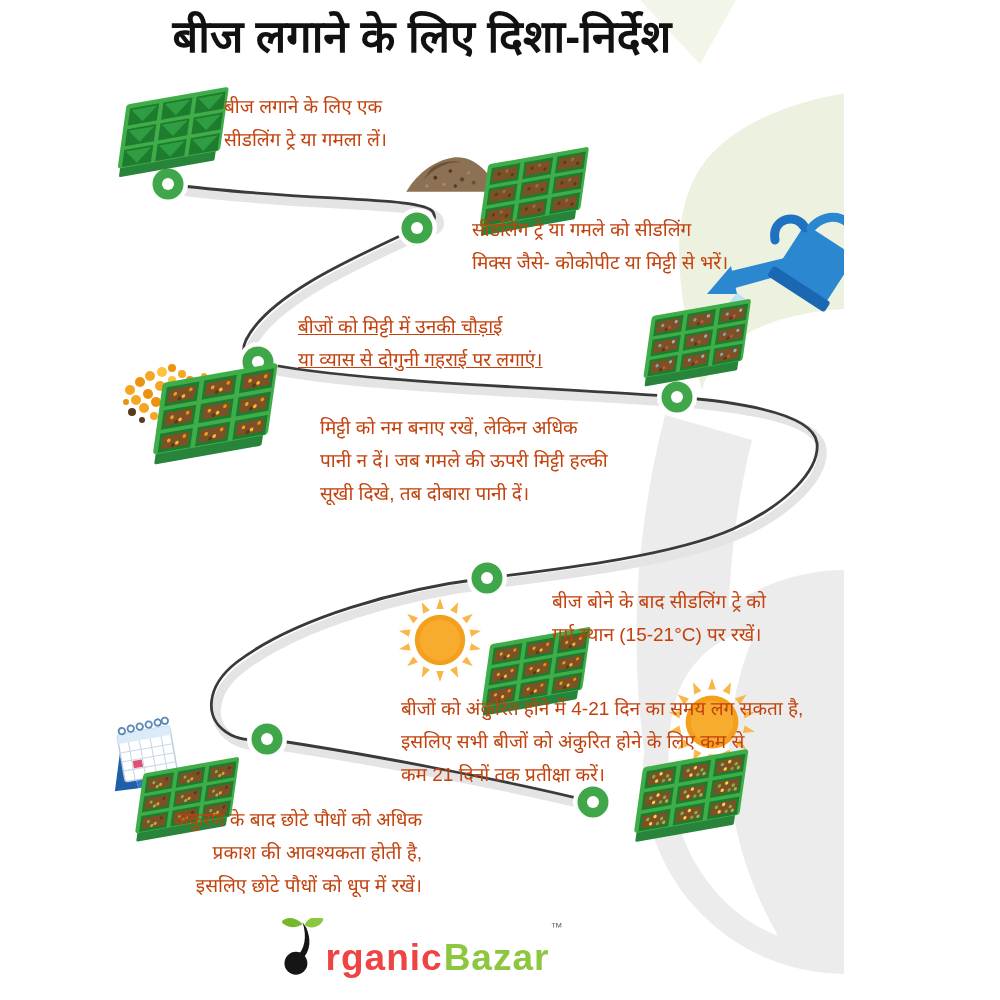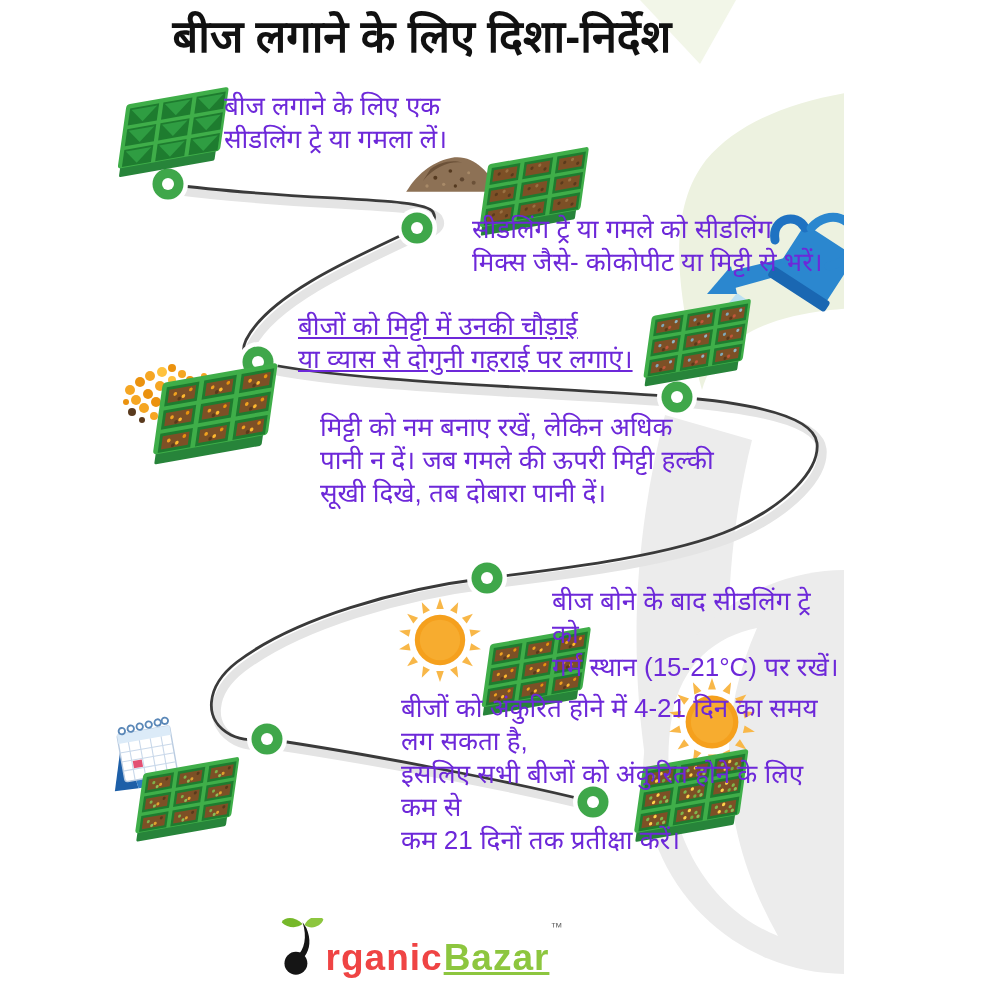--- a/index.html
+++ b/index.html
@@ -7,22 +7,22 @@
     position:relative;width:844px;height:1000px;overflow:hidden;background:#ffffff;
     font-family:"Liberation Sans","DejaVu Sans",sans-serif;color:#151515;
   }
   .layer{position:absolute;left:0;top:0;width:1000px;height:1000px;}
   .bg{z-index:1;} .pathlayer{z-index:2;}
   .title{
     position:absolute;left:0;right:0;top:4px;margin:0;text-align:center;z-index:6;
     font-size:45px;font-weight:800;letter-spacing:0px;color:#111;
   }
   .txt{
-    position:absolute;z-index:6;margin:0;font-size:26px;line-height:33px;
-    white-space:pre-line;color:#6d28d9;font-weight:500;
+    position:absolute;z-index:6;margin:0;font-size:19px;line-height:33px;
+    white-space:pre-line;color:#c2410c;font-weight:500;
   }
   .s1{left:224px;top:90px;}
   .s2{left:441px;top:213px;margin-left:31px;}
   .s3{left:298px;top:310px;text-decoration:underline;}
   .s4{left:320px;top:411px;}
   .s5{left:552px;top:585px;}
   .s6{left:401px;top:692px;}
   .s7{right:422px;top:803px;text-align:right;}
   .icon,.tray{position:absolute;z-index:5;}
   .icon svg,.tray svg{display:block;width:100%;height:auto;}
@@ -38,21 +38,21 @@
   .sun2{left:668px;top:678px;width:88px;}
   .tray6{left:624px;top:748px;width:134px;}
   .calendar{left:96px;top:714px;width:92px;}
   .tray7{left:126px;top:756px;width:122px;}
   .logo{
     position:absolute;z-index:6;left:50%;top:918px;transform:translateX(-50%);
     display:flex;align-items:flex-end;gap:1px;
   }
   .logo .glyph{width:42px;height:58px;margin-right:1px;}
   .logo .lb{font-size:37px;font-weight:600;color:#ef4444;letter-spacing:1px;line-height:1;}
-  .logo .lg{font-size:37px;font-weight:600;color:#8dc63f;letter-spacing:1px;line-height:1;text-decoration:underline;}
+  .logo .lg{font-size:37px;font-weight:600;color:#8dc63f;letter-spacing:1px;line-height:1;}
   .logo .tm{font-size:12px;color:#6a6a6a;align-self:flex-start;margin-top:2px;}
 </style>
 </head>
 <body>
 
 <div class="canvas">
 
   <svg class="layer bg" viewBox="0 0 1000 1000" aria-hidden="true">
     <path d="M640 0 L736 0 L700 64 Z" fill="#f2f6e8"></path>
     <path d="M1000 88 C 880 78 760 96 706 160 C 672 204 670 272 702 390 C 716 342 760 318 830 310 C 900 302 962 312 1000 330 Z" fill="#edf2e0"></path>
@@ -101,20 +101,23 @@
   <p class="txt s3">बीजों को मिट्टी में उनकी चौड़ाई
 या व्यास से दोगुनी गहराई पर लगाएं।</p>
   <p class="txt s4">मिट्टी को नम बनाए रखें, लेकिन अधिक
 पानी न दें।  जब गमले की ऊपरी मिट्टी हल्की
 सूखी दिखे, तब दोबारा पानी दें।</p>
   <p class="txt s5">बीज बोने के बाद सीडलिंग ट्रे को
 गर्म स्थान (15-21°C) पर रखें।</p>
   <p class="txt s6">बीजों को अंकुरित होने में 4-21 दिन का समय लग सकता है,
 इसलिए सभी बीजों को अंकुरित होने के लिए कम से
 कम 21 दिनों तक प्रतीक्षा करें।</p>
+  <p class="txt s7">अंकुरण के बाद छोटे पौधों को अधिक
+प्रकाश की आवश्यकता होती है,
+इसलिए छोटे पौधों को धूप में रखें।</p>
 
   <div class="tray tray1">
       <svg viewBox="0 0 150 110">
     <g transform="translate(30,14) rotate(-10 55 40)">
           <g transform="skewX(-18)">
       <rect x="0" y="64" width="112" height="14" rx="2" fill="#27843a"></rect>
       <rect x="-3" y="-3" width="120" height="71" rx="4" fill="#3fae49"></rect>
       <rect x="2" y="2" width="34" height="19" fill="#1e7c2f"></rect>
             <polygon points="4,4 34,4 19,19" fill="#2f9d42"></polygon>
             <rect x="41" y="2" width="34" height="19" fill="#1e7c2f"></rect>

